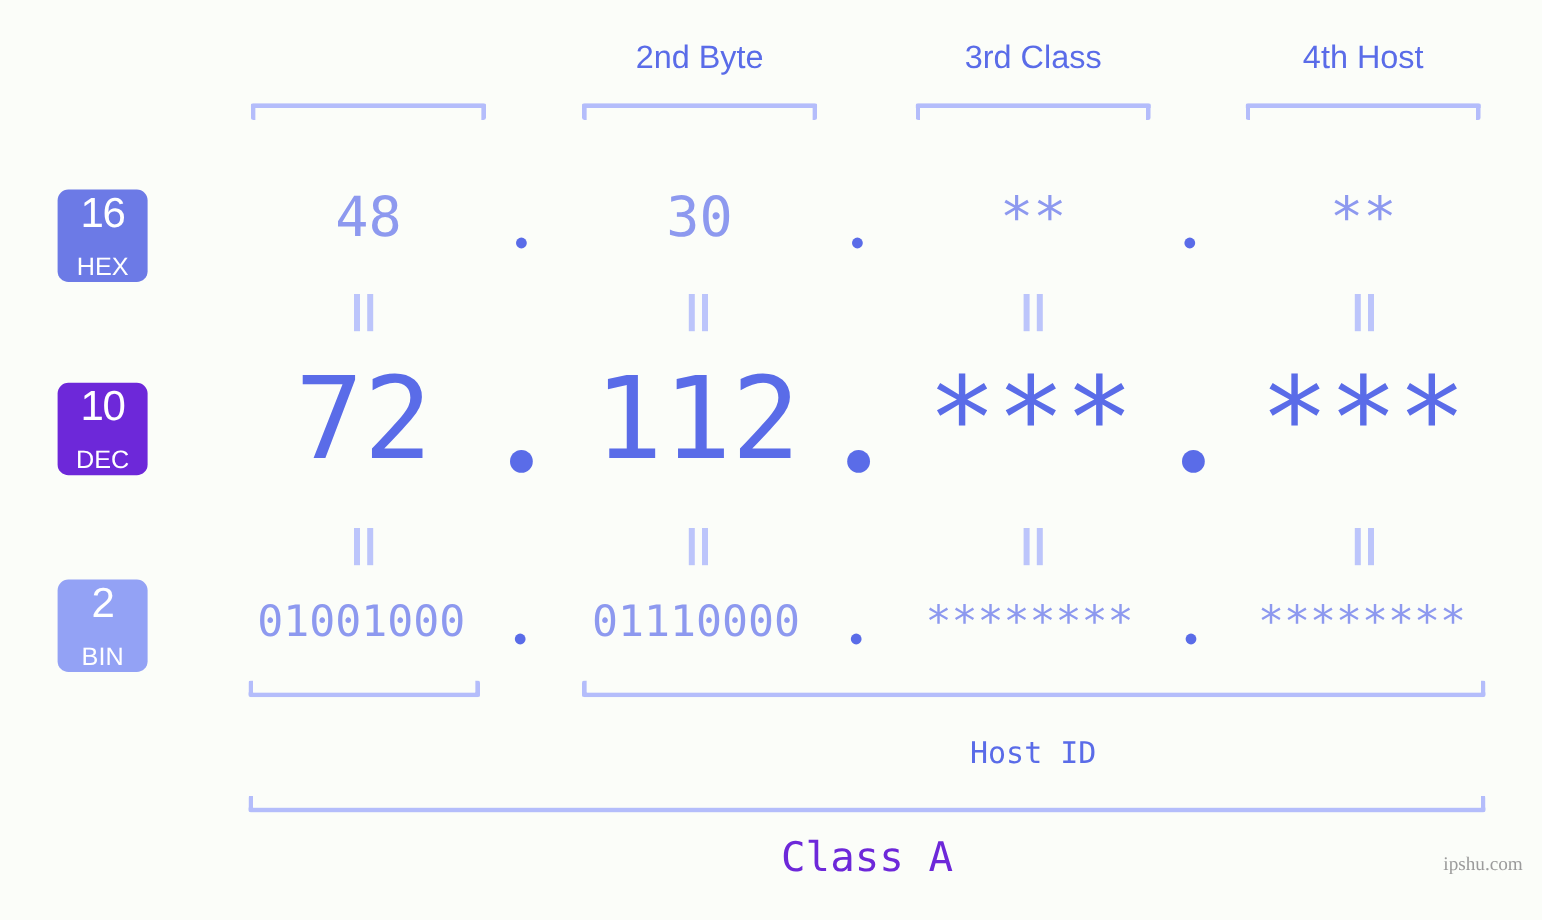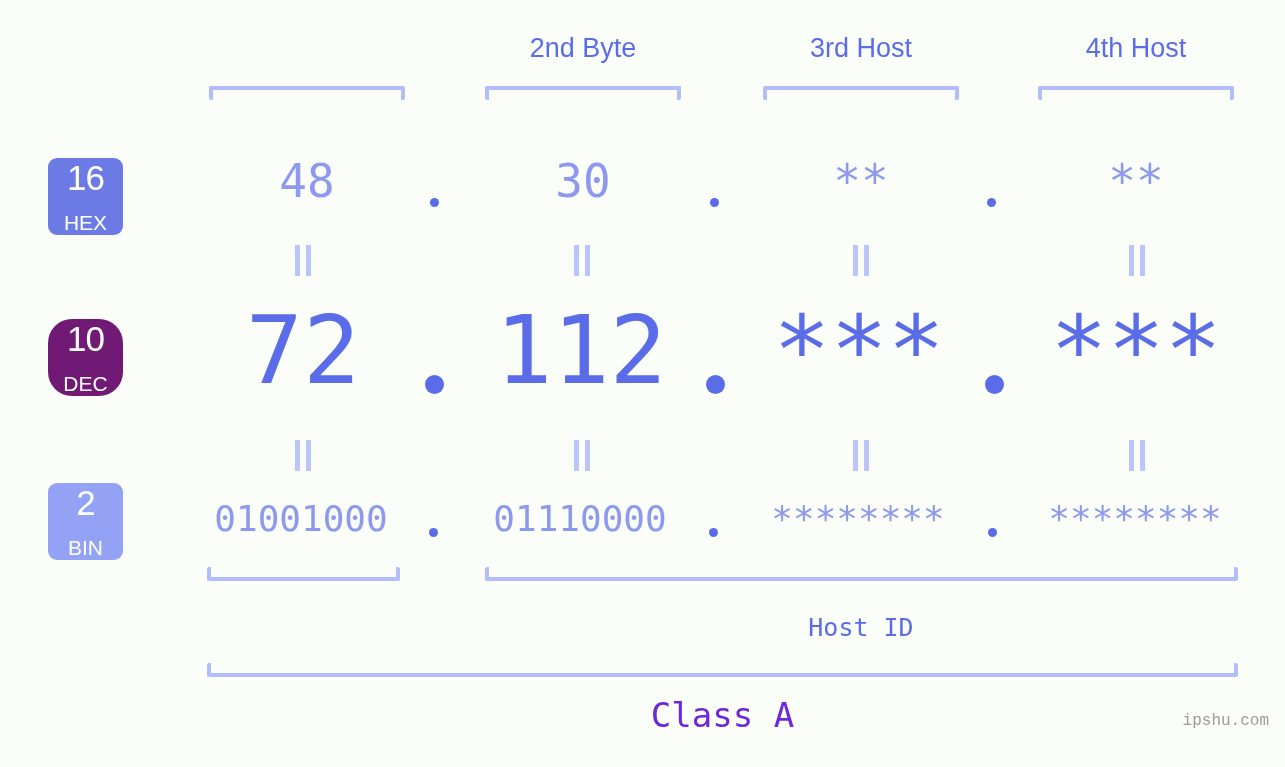--- a/index.html
+++ b/index.html
@@ -142,45 +142,45 @@
     font-family: "DejaVu Sans Mono", monospace;
     font-size: 34px;
     color: #6d28d9;
     white-space: nowrap;
     text-align: center;
   }
   .watermark {
     position: absolute;
     right: 16px;
     top: 712px;
-    font-family: Liberation Mono, monospace;
+    font-family: Liberation Serif, serif;
     font-size: 16px;
     color: #9b9b9b;
     letter-spacing: 0px;
   }
 </style>
 </head>
 <body>
 
 <div id="stage">
 
   <div class="byte-label" style="left:485px; width:196px;">2nd Byte</div>
-  <div class="byte-label" style="left:763px; width:196px;">3rd Host</div>
+  <div class="byte-label" style="left:763px; width:196px;">3rd Class</div>
   <div class="byte-label" style="left:1038px; width:196px;">4th Host</div>
 
   <div class="bracket-down" style="left:209px; top:86px; width:196px;"></div>
   <div class="bracket-down" style="left:485px; top:86px; width:196px;"></div>
   <div class="bracket-down" style="left:763px; top:86px; width:196px;"></div>
   <div class="bracket-down" style="left:1038px; top:86px; width:196px;"></div>
 
   <div class="badge" style="left: 48px; top: 158px; background: rgb(108, 122, 230);">
     <span class="num">16</span>
     <span class="abbr">HEX</span>
   </div>
-  <div class="badge" style="left: 48px; top: 319px; background: #701a75; border-radius: 24px;">
+  <div class="badge" style="left: 48px; top: 319px; background: #6d28d9;">
     <span class="num">10</span>
     <span class="abbr">DEC</span>
   </div>
   <div class="badge" style="left: 48px; top: 483px; background: rgb(147, 162, 245);">
     <span class="num">2</span>
     <span class="abbr">BIN</span>
   </div>
 
   <div class="row-hex">
     <div class="val" style="left:209px; width:196px;">48</div>

